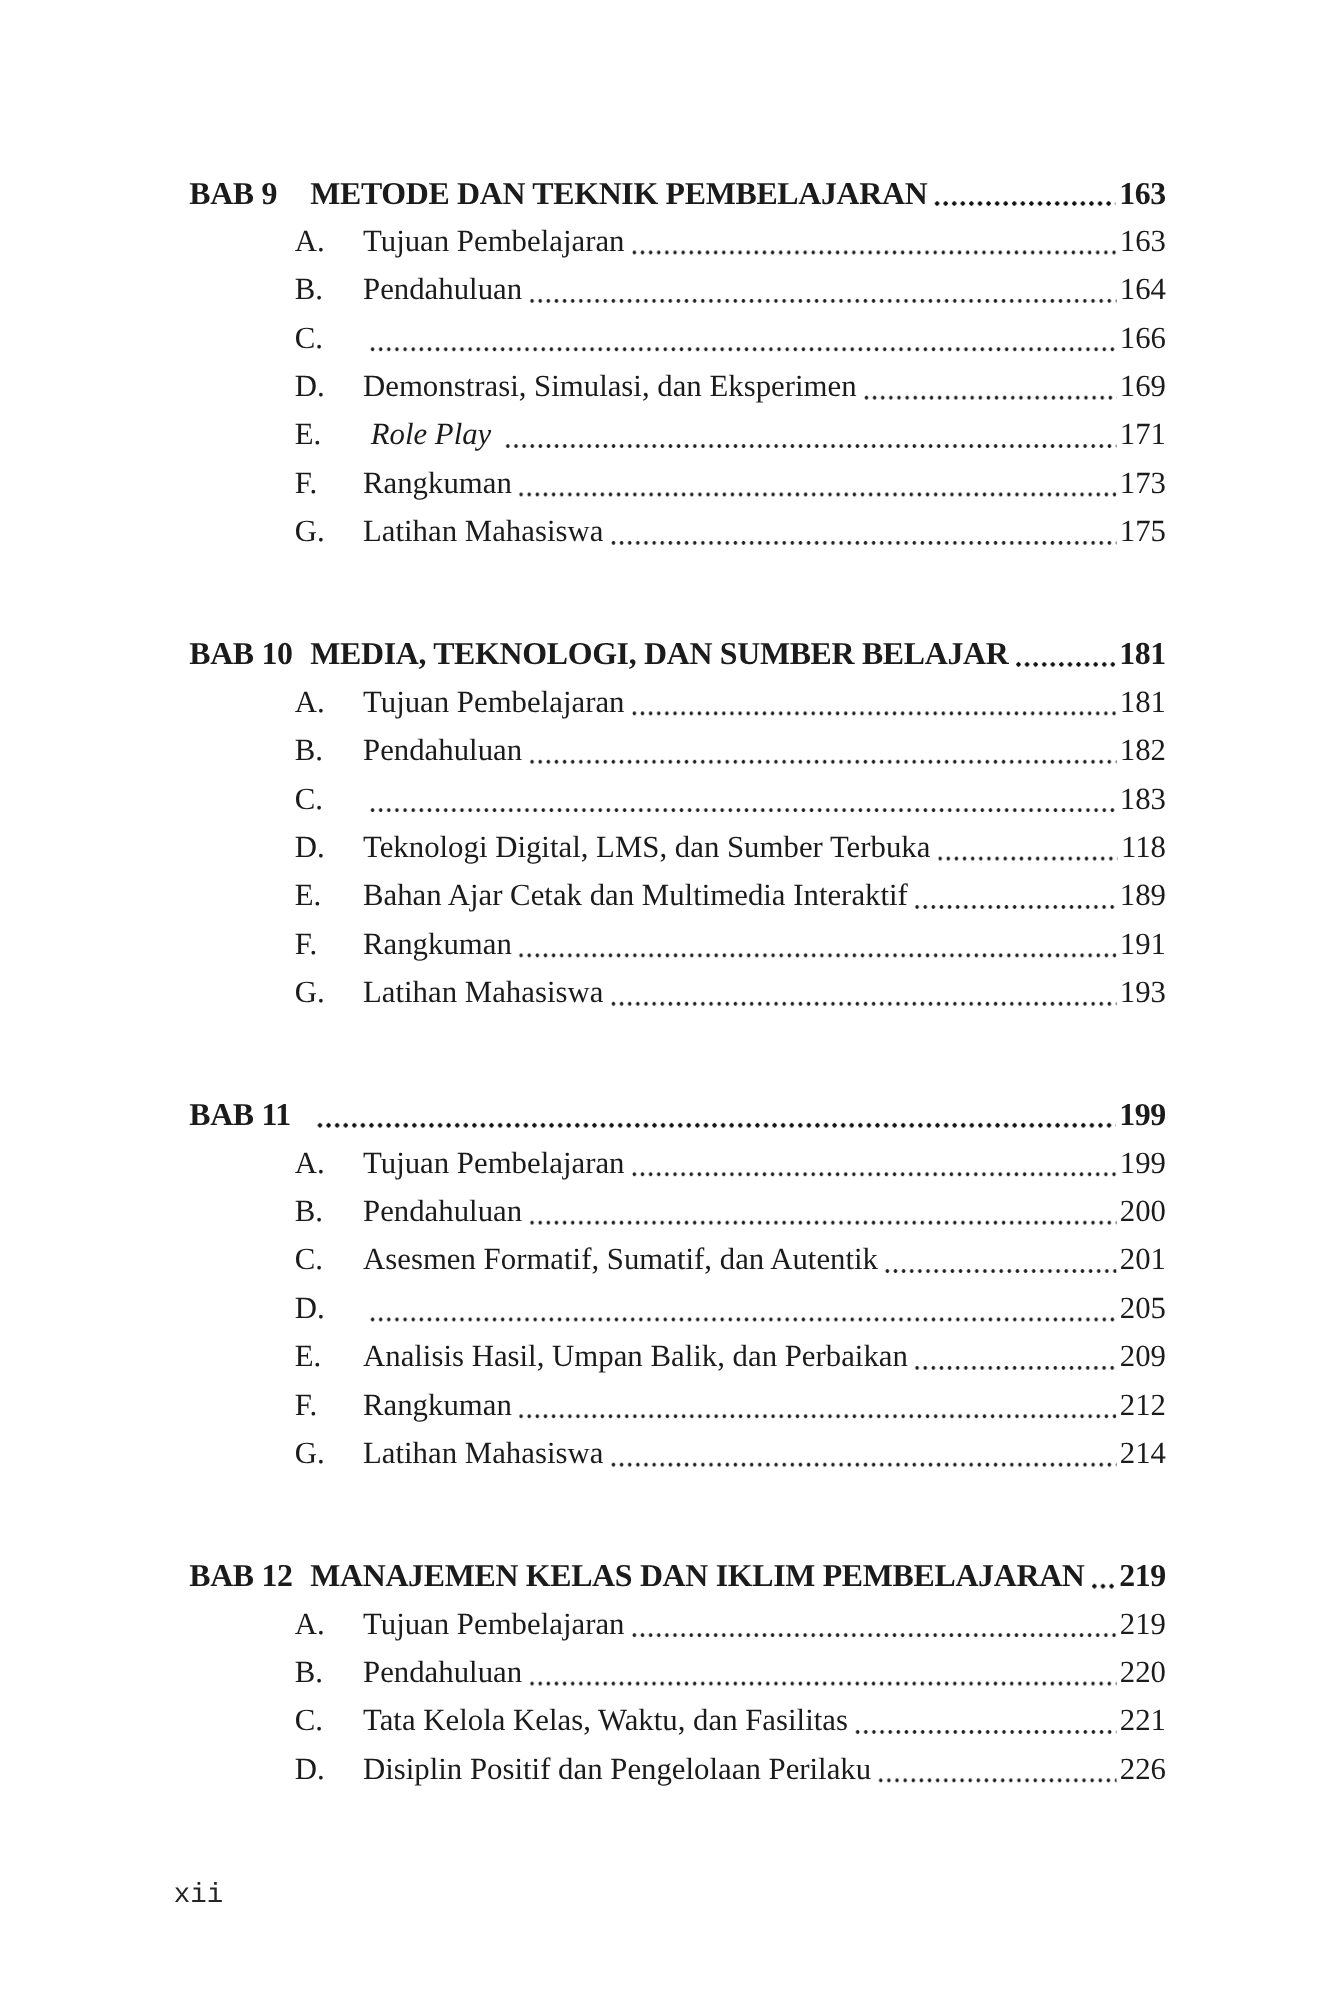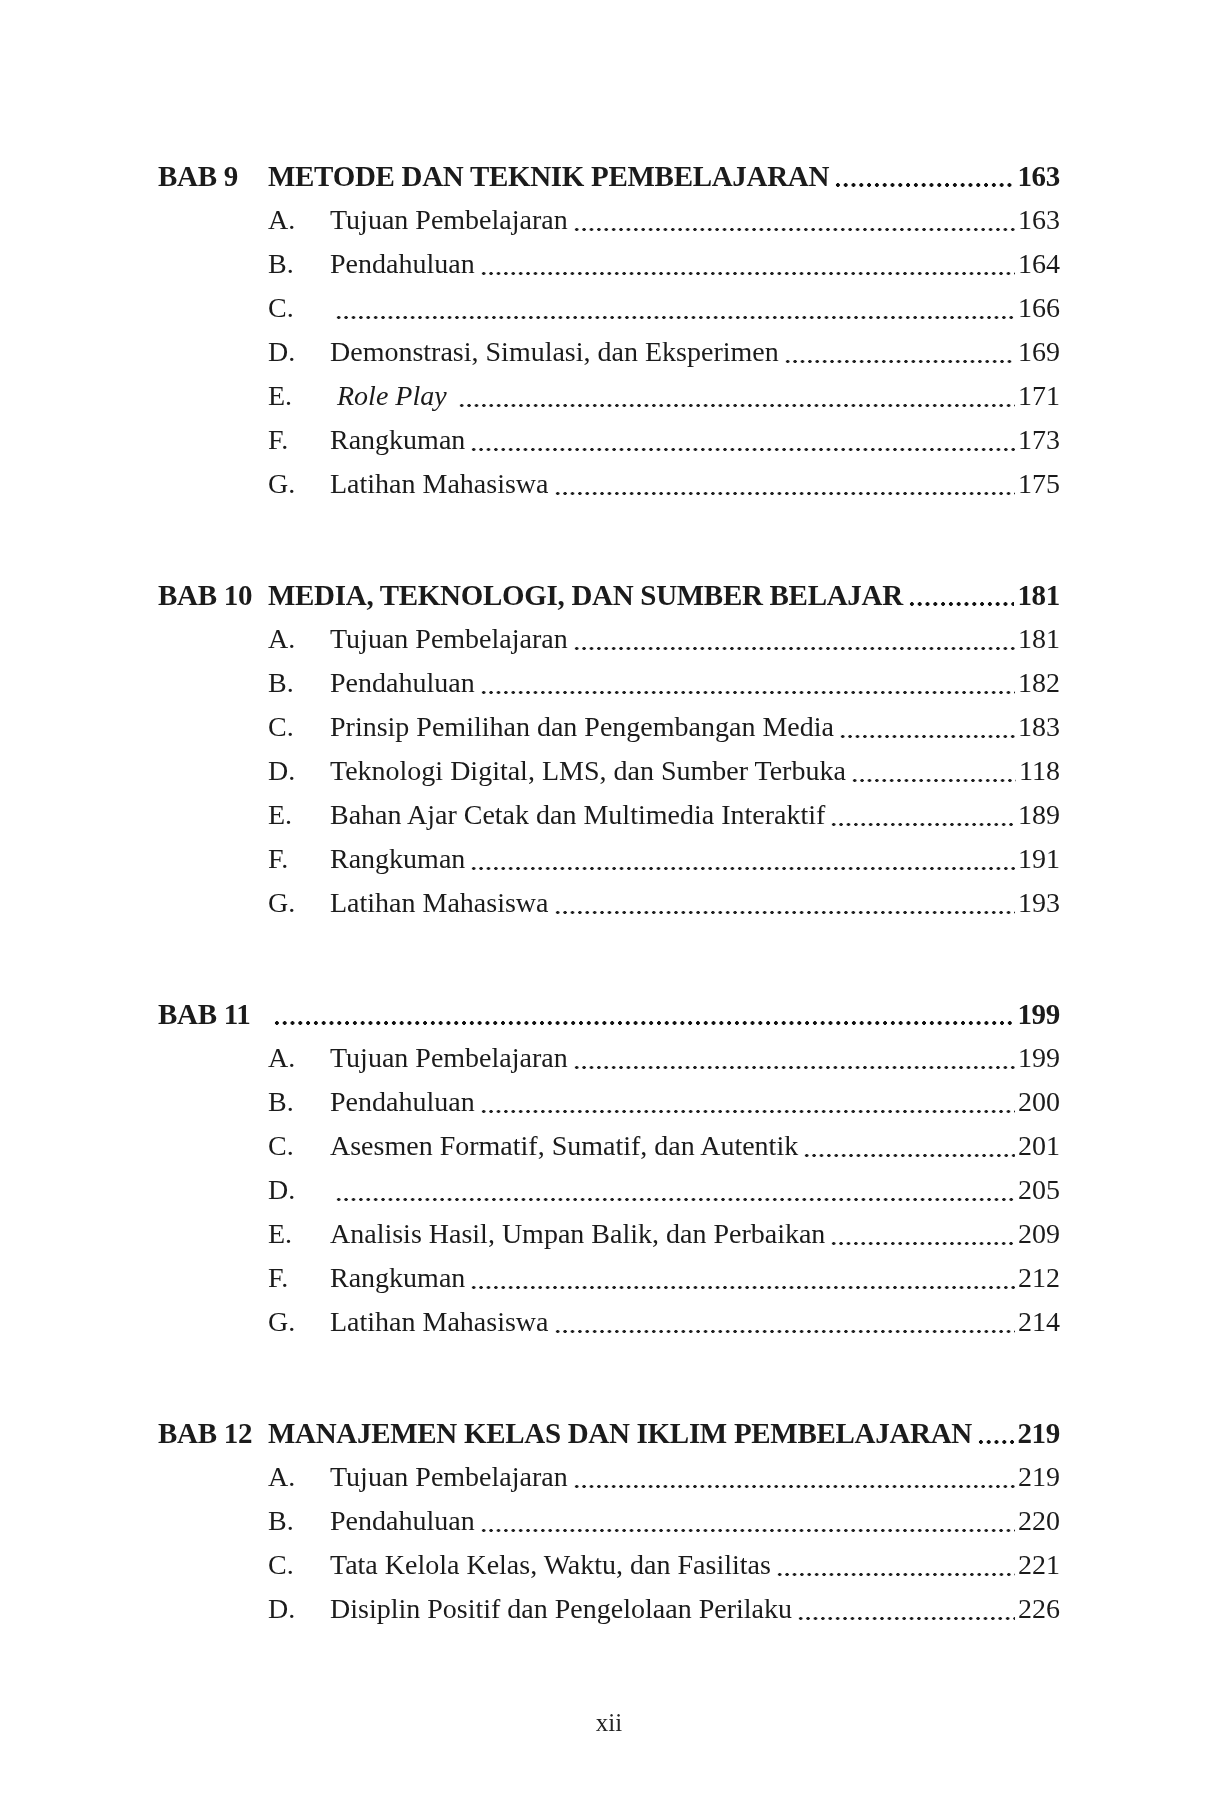--- a/index.html
+++ b/index.html
@@ -16,21 +16,21 @@
     left: 158px; top: 154px; width: 902px;
   }
   .chapter-block { margin-bottom: 67px; }
   .toc-row {
     display: flex;
     align-items: stretch;
     height: 44px;
     line-height: 44px;
     font-size: 28px;
   }
-  .chapter-row { font-weight: bold; font-size: 29px; letter-spacing: -0.3px; }
+  .chapter-row { font-weight: bold; font-size: 29px; letter-spacing: -0.3px; margin-left: 14px; }
   .col-label { flex: 0 0 110px; white-space: nowrap; }
   .col-letter { flex: 0 0 62px; white-space: nowrap; }
   .row-text { flex: 0 0 auto; white-space: nowrap; }
   .entry-italic { font-style: italic; margin: 0 6px 0 7px; white-space: nowrap; }
   .leader {
     flex: 1 1 auto;
     min-width: 12px;
     margin: 0 3px 0 5px;
     background-image: radial-gradient(circle, #1e1e1e 1.45px, transparent 1.85px);
     background-size: 7.4px 7.4px;
@@ -39,22 +39,22 @@
   }
   .chapter-row .leader {
     background-image: radial-gradient(circle, #101010 1.7px, transparent 2.1px);
     background-size: 7.8px 7.8px;
     background-position: left 0 bottom 9px;
   }
   .page-num { flex: 0 0 auto; white-space: nowrap; }
   .page-footer {
     position: absolute;
     left: 158px; top: 1710px; width: 902px;
-    text-align: center;
-    font-family: Liberation Serif, serif;
+    text-align: left;
+    font-family: Liberation Mono, monospace;
     font-size: 25px;
     line-height: 26px;
     color: #242424;
   }
 </style>
 </head>
 <body>
 
 <main class="toc">
     <section class="chapter-block">
@@ -130,21 +130,20 @@
       <div class="toc-row item-row">
         <span class="col-label"></span>
         <span class="col-letter">B.</span>
         <span class="row-text">Pendahuluan</span>
         <span class="leader"></span>
         <span class="page-num">182</span>
       </div>
       <div class="toc-row item-row">
         <span class="col-label"></span>
         <span class="col-letter">C.</span>
-        <span class="row-text">Prinsip Pemilihan dan Pengembangan Media</span>
         <span class="leader"></span>
         <span class="page-num">183</span>
       </div>
       <div class="toc-row item-row">
         <span class="col-label"></span>
         <span class="col-letter">D.</span>
         <span class="row-text">Teknologi Digital, LMS, dan Sumber Terbuka</span>
         <span class="leader"></span>
         <span class="page-num">118</span>
       </div>

